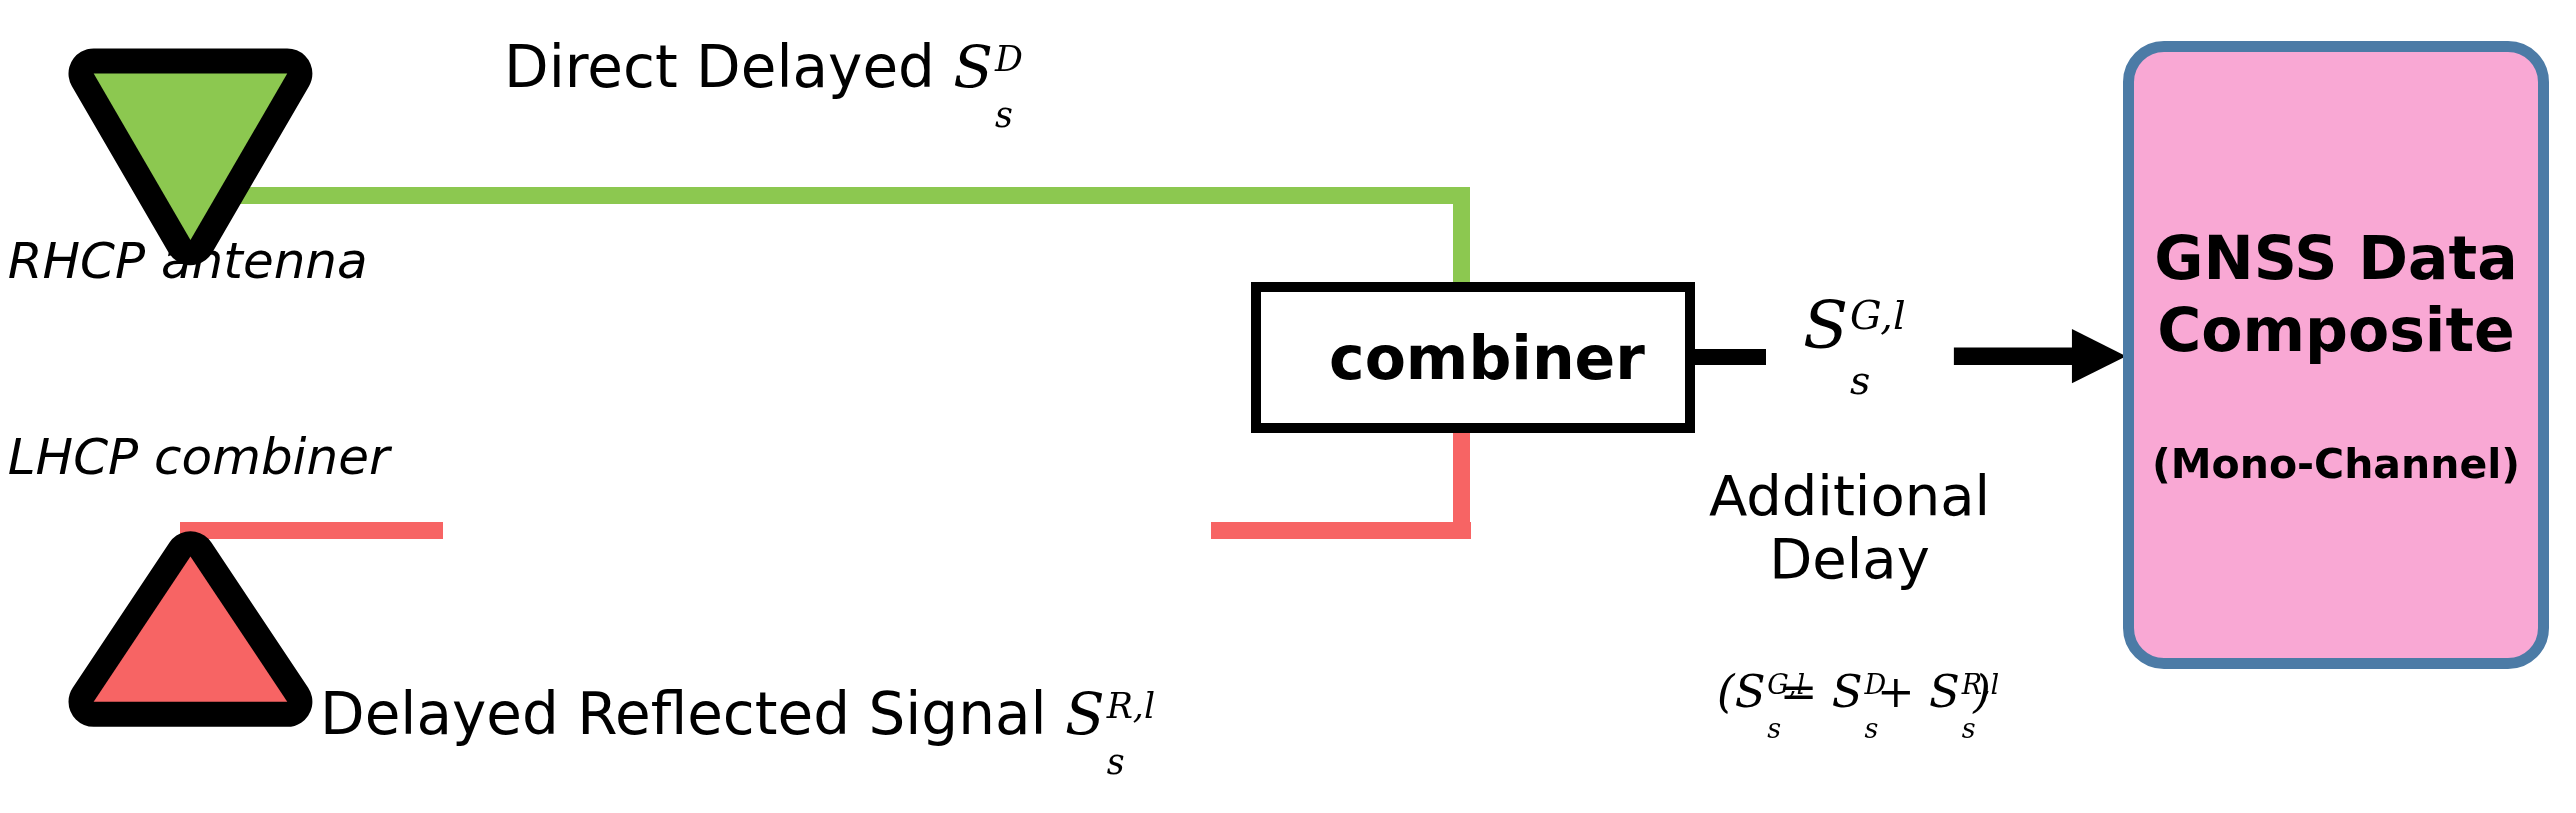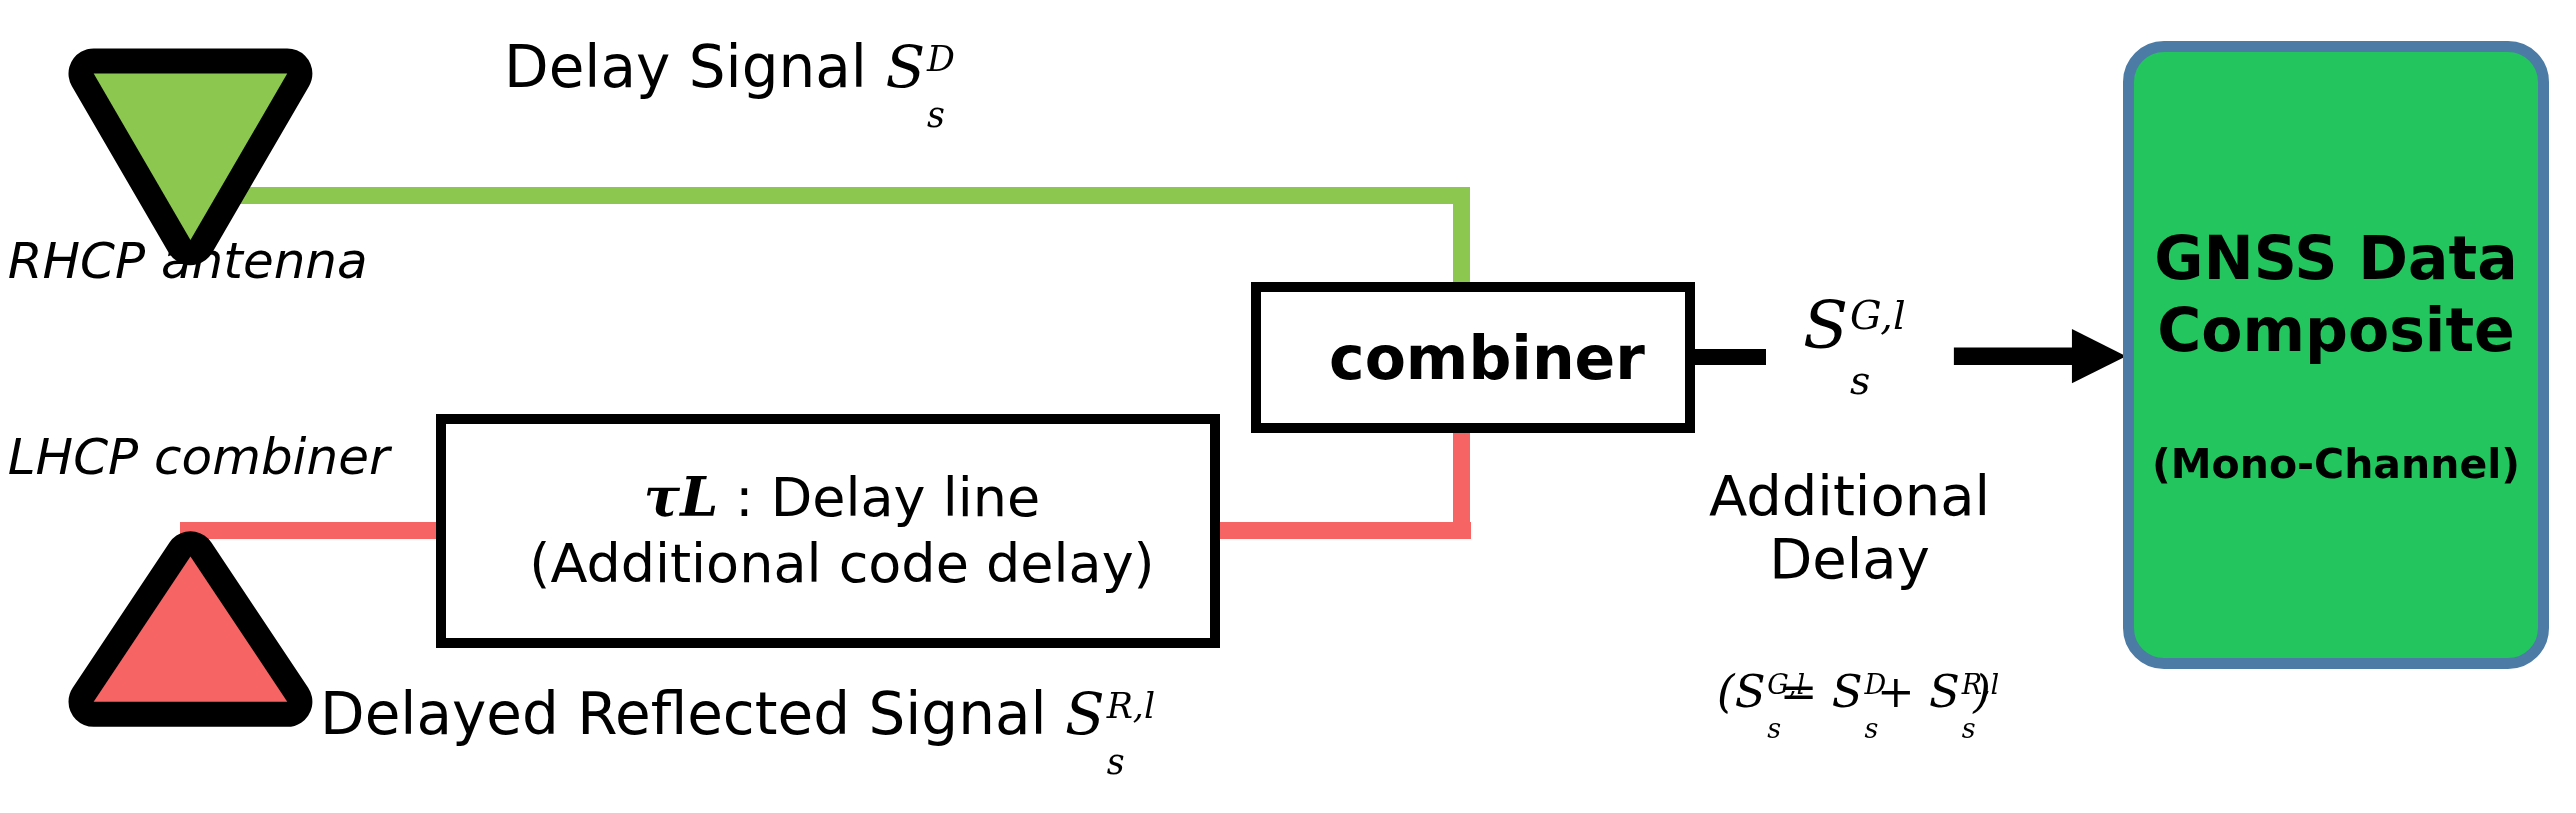--- a/index.html
+++ b/index.html
@@ -78,21 +78,21 @@
     color: #000;
   }
   #delay-box {
     font-size: 54px;
     color: #000;
     line-height: 1.22;
   }
   #recorder-box {
     position: absolute;
     box-sizing: border-box;
-    background: #22c55e;
+    background: #f9a8d4;
     border: 11.6px solid #4c7ba6;
     border-radius: 41px;
     display: flex;
     flex-direction: column;
     align-items: center;
     justify-content: center;
     text-align: center;
   }
   #recorder-box .rec-title {
     font-size: 60px;
@@ -157,21 +157,21 @@
       <line x1="2018" y1="368" x2="2150" y2="368" stroke="#000000" stroke-width="18"></line>
       <polygon points="2140,340 2196,368 2140,396" fill="#000000"></polygon>
     </g>
   </svg>
 
   <div class="txt lbl-antenna" style="left:7.7px; top:235px;">RHCP antenna</div>
 
   <div class="txt lbl-antenna" style="left:7.7px; top:431px;">LHCP combiner</div>
 
   <div class="txt lbl-signal" style="left:504px; top:37px;">
-    <span>Delay Signal</span>
+    <span>Direct Delayed</span>
     <span class="math">
       <span>S</span><span class="sup-sub"><span class="s-up">D</span><span class="s-dn">s</span></span>
     </span>
   </div>
 
   <div class="txt lbl-signal" style="left:320px; top:684px;">
     <span>Delayed Reflected Signal</span>
     <span class="math">
       <span>S</span><span class="sup-sub"><span class="s-up">R,l</span><span class="s-dn">s</span></span>
     </span>
@@ -187,26 +187,20 @@
   </div>
 
   <div class="txt math" style="left:1646px; top:668px; width:416px; text-align:center; font-size:45px;">
     <span>(</span><span>S</span><span class="sup-sub"><span class="s-up">G,l</span><span class="s-dn">s</span></span><span style="font-style:normal"> = </span><span>S</span><span class="sup-sub"><span class="s-up">D</span><span class="s-dn">s</span></span><span style="font-style:normal"> + </span><span>S</span><span class="sup-sub"><span class="s-up">R,l</span><span class="s-dn">s</span></span><span style="margin-left:13.6px;">)</span>
   </div>
 
   <div class="blackbox" id="combiner-box" style="left:1251px; top:282px; width:444px; height:151px;">
     <span>combiner</span>
   </div>
 
-  <div class="blackbox" id="delay-box" style="left:436px; top:414px; width:784px; height:234px;">
-    <div>
-      <span class="math" style="font-weight:bold;">τ</span><span class="math up" style="font-weight:bold;">L</span><span> : Delay line</span>
-    </div>
-    <div>(Additional code delay)</div>
-  </div>
 
   <div id="recorder-box" style="left:2123px; top:41px; width:426px; height:628px;">
     <div class="rec-title">
       <div>GNSS Data</div>
       <div>Composite</div>
     </div>
     <div class="rec-sub">(Mono-Channel)</div>
   </div>
 
 </div>

